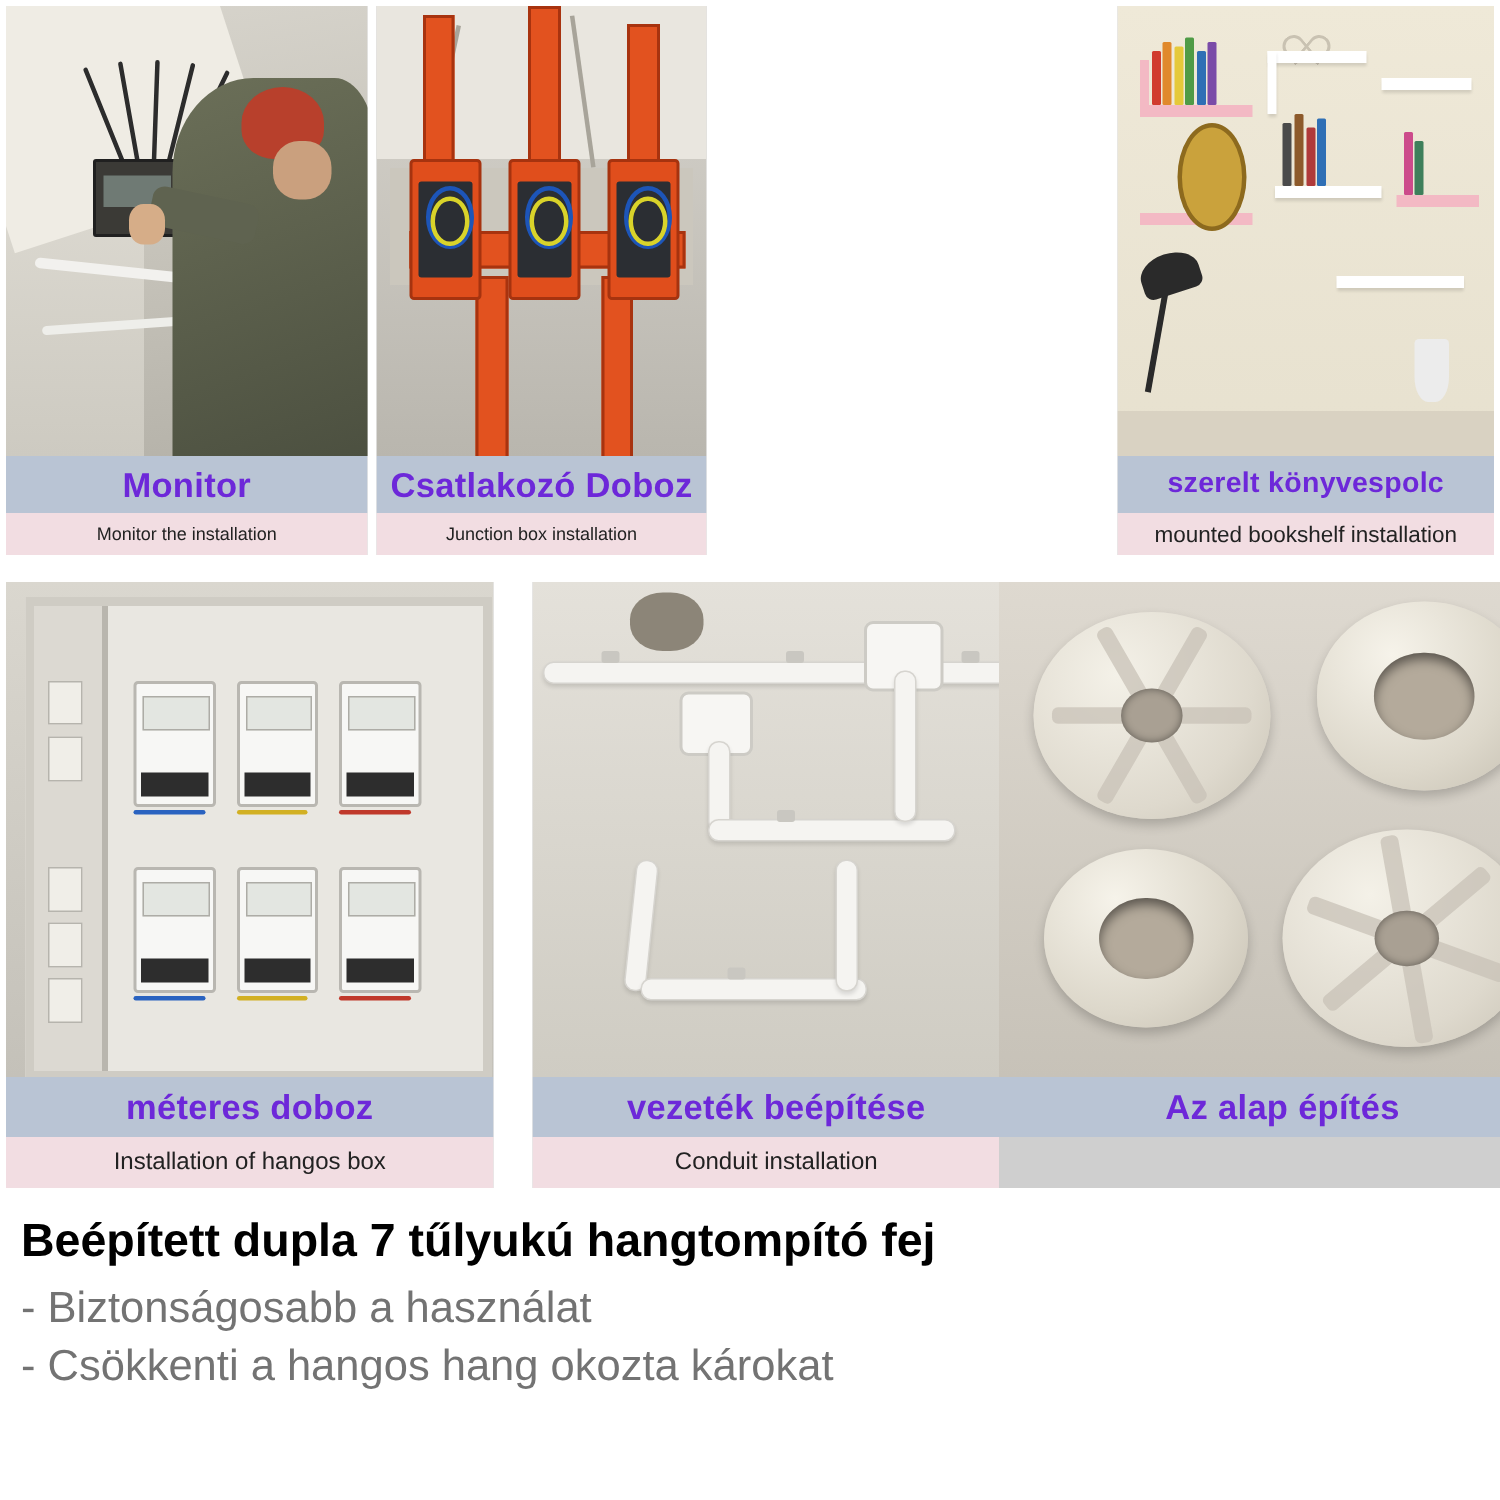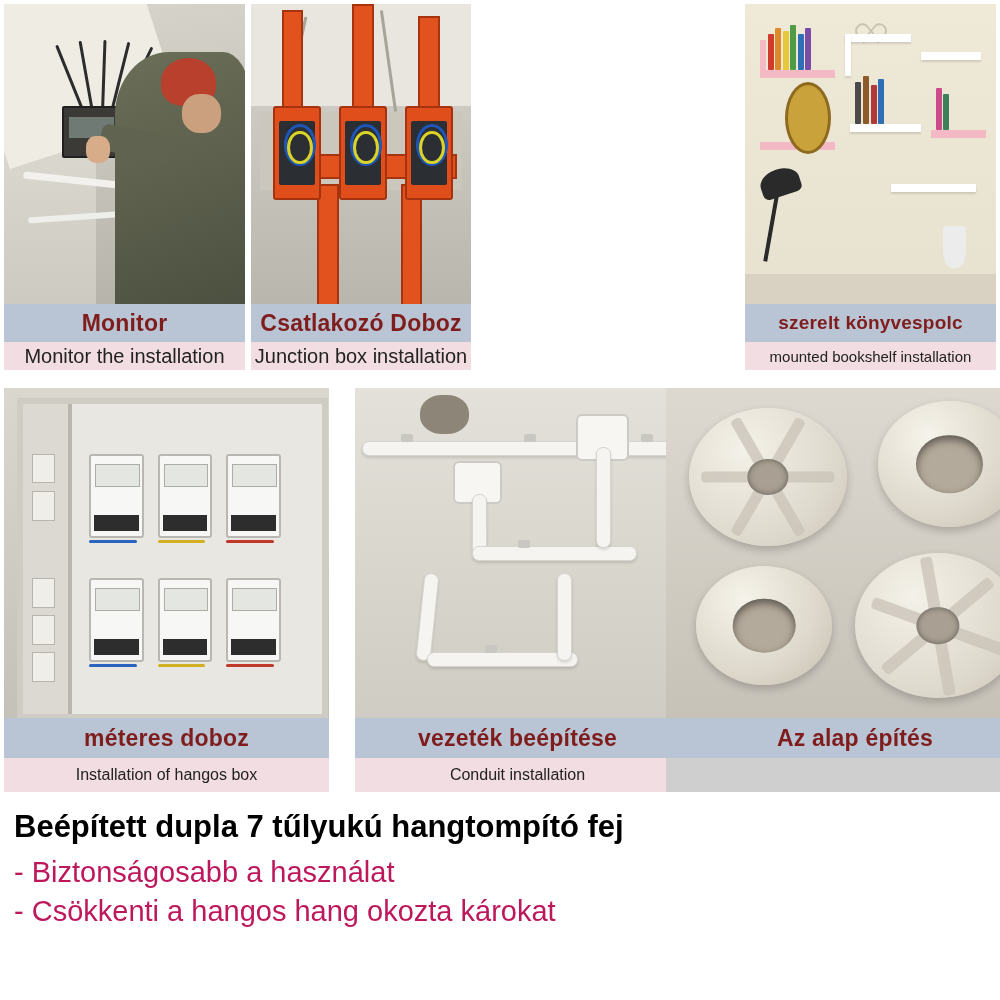--- a/index.html
+++ b/index.html
@@ -28,21 +28,21 @@
   }
   .photo {
     position: absolute;
     left: 0; top: 0; right: 0;
     overflow: hidden;
   }
   .cap-main {
     position: absolute;
     left: 0; right: 0;
     background: #b9c4d4;
-    color: #7f1d1d;
+    color: #6d28d9;
     display: flex;
     align-items: center;
     justify-content: center;
     font-weight: bold;
     letter-spacing: .2px;
     box-sizing: border-box;
     padding: 0 4px;
     text-align: center;
     white-space: nowrap;
   }
@@ -57,21 +57,21 @@
     box-sizing: border-box;
     padding: 0 4px;
     text-align: center;
     white-space: nowrap;
   }
 
   
   .r1 { top: 4px; height: 366px; }
   .r1 .photo { height: 300px; }
   .r1 .cap-main { top: 300px; height: 38px; font-size: 23px; }
-  .r1 .cap-sub { height: 28px; font-size: 20px; }
+  .r1 .cap-sub { height: 28px; font-size: 12px; }
 
   #t1 { left: 4px;   width: 241px; }
   #t2 { left: 251px; width: 220px; }
   #t3 { left: 498px; width: 241px; }
   #t4 { left: 745px; width: 251px; }
   #t4 .cap-main { font-size: 19px; }
   #t4 .cap-sub  { font-size: 15px; }
 
   
   .r2 { top: 388px; height: 404px; }
@@ -93,21 +93,21 @@
   }
   .headline {
     font-size: 31px;
     font-weight: bold;
     color: #000;
     line-height: 1.25;
     margin-bottom: 6px;
   }
   .bullet {
     font-size: 29px;
-    color: #be185d;
+    color: #737373;
     line-height: 1.35;
   }
 
   
 
   
   .sc-monitor { position:absolute; inset:0; background:linear-gradient(170deg,#d8d5cd 0%,#c9c6bd 45%,#b4b1a8 100%); }
   .sc-monitor .wall-l { position:absolute; left:0; top:0; width:38%; height:100%; background:linear-gradient(180deg,#e6e3db,#cdcac1); }
   .sc-monitor .diag { position:absolute; left:-10%; top:-8%; width:75%; height:55%; background:#efece4; transform:rotate(-18deg); }
   .sc-monitor .meter { position:absolute; left:24%; top:34%; width:23%; height:16%; background:#3b3a36; border:2px solid #202020; border-radius:2px; }

